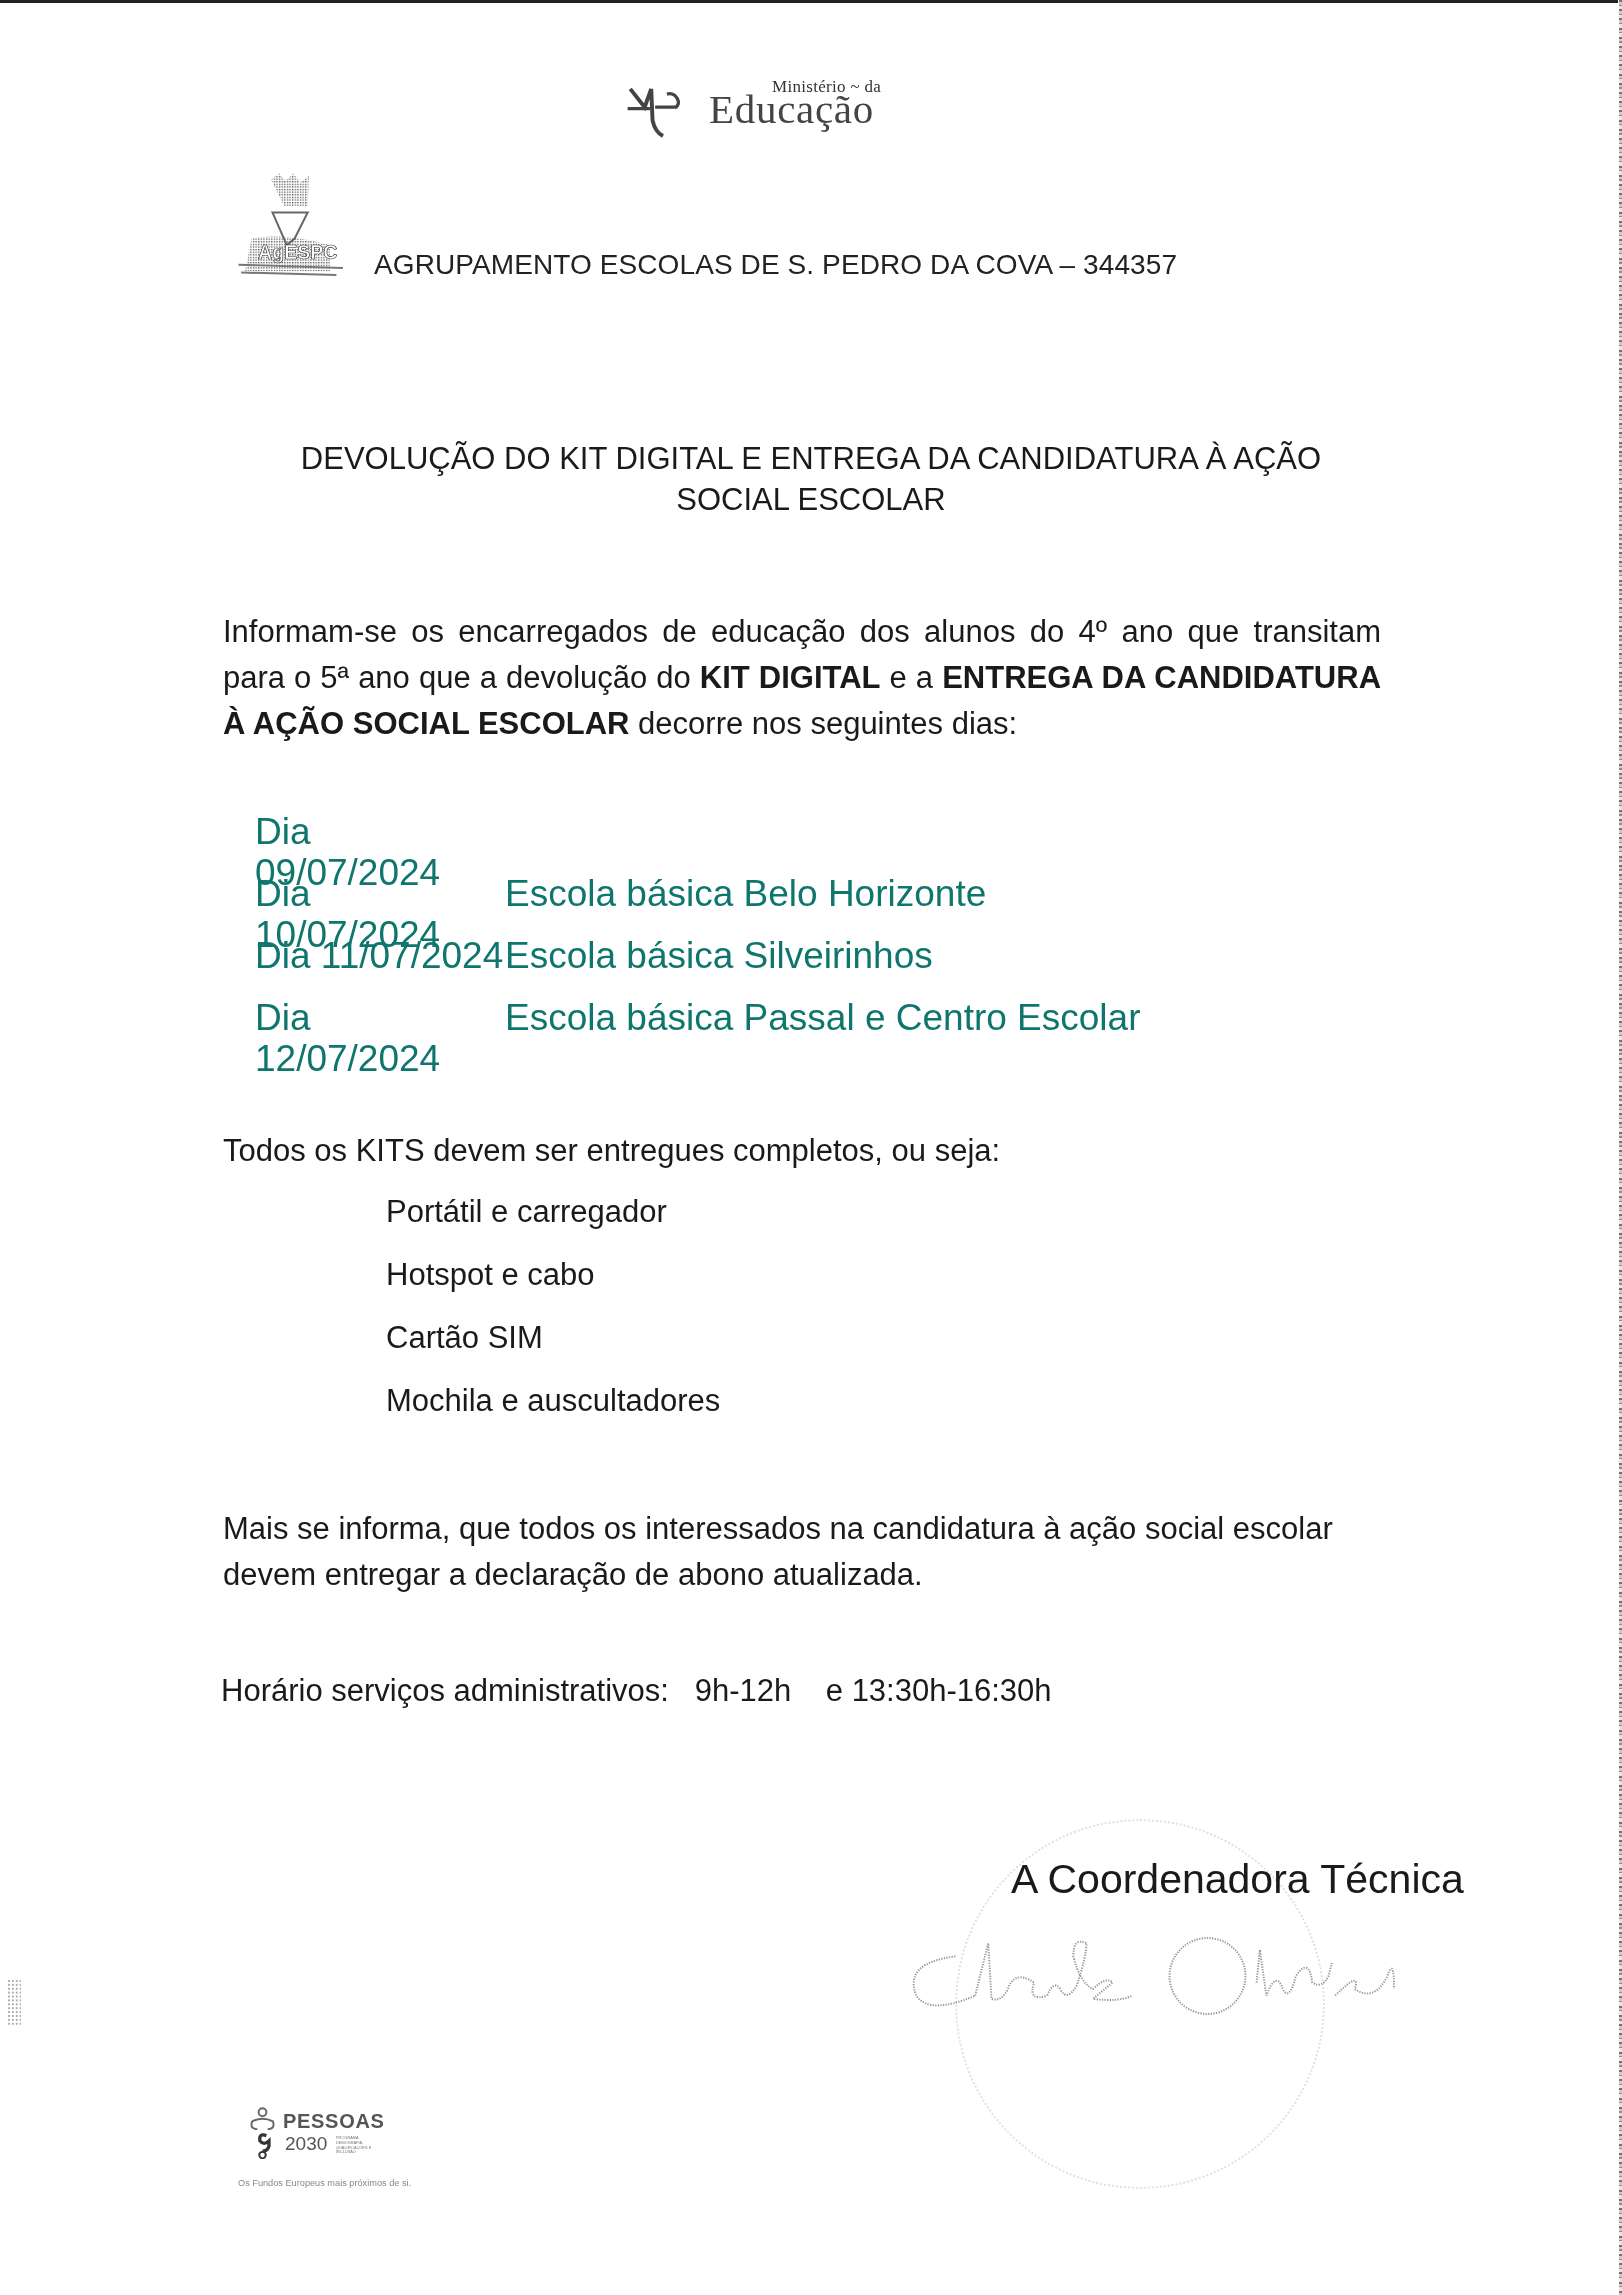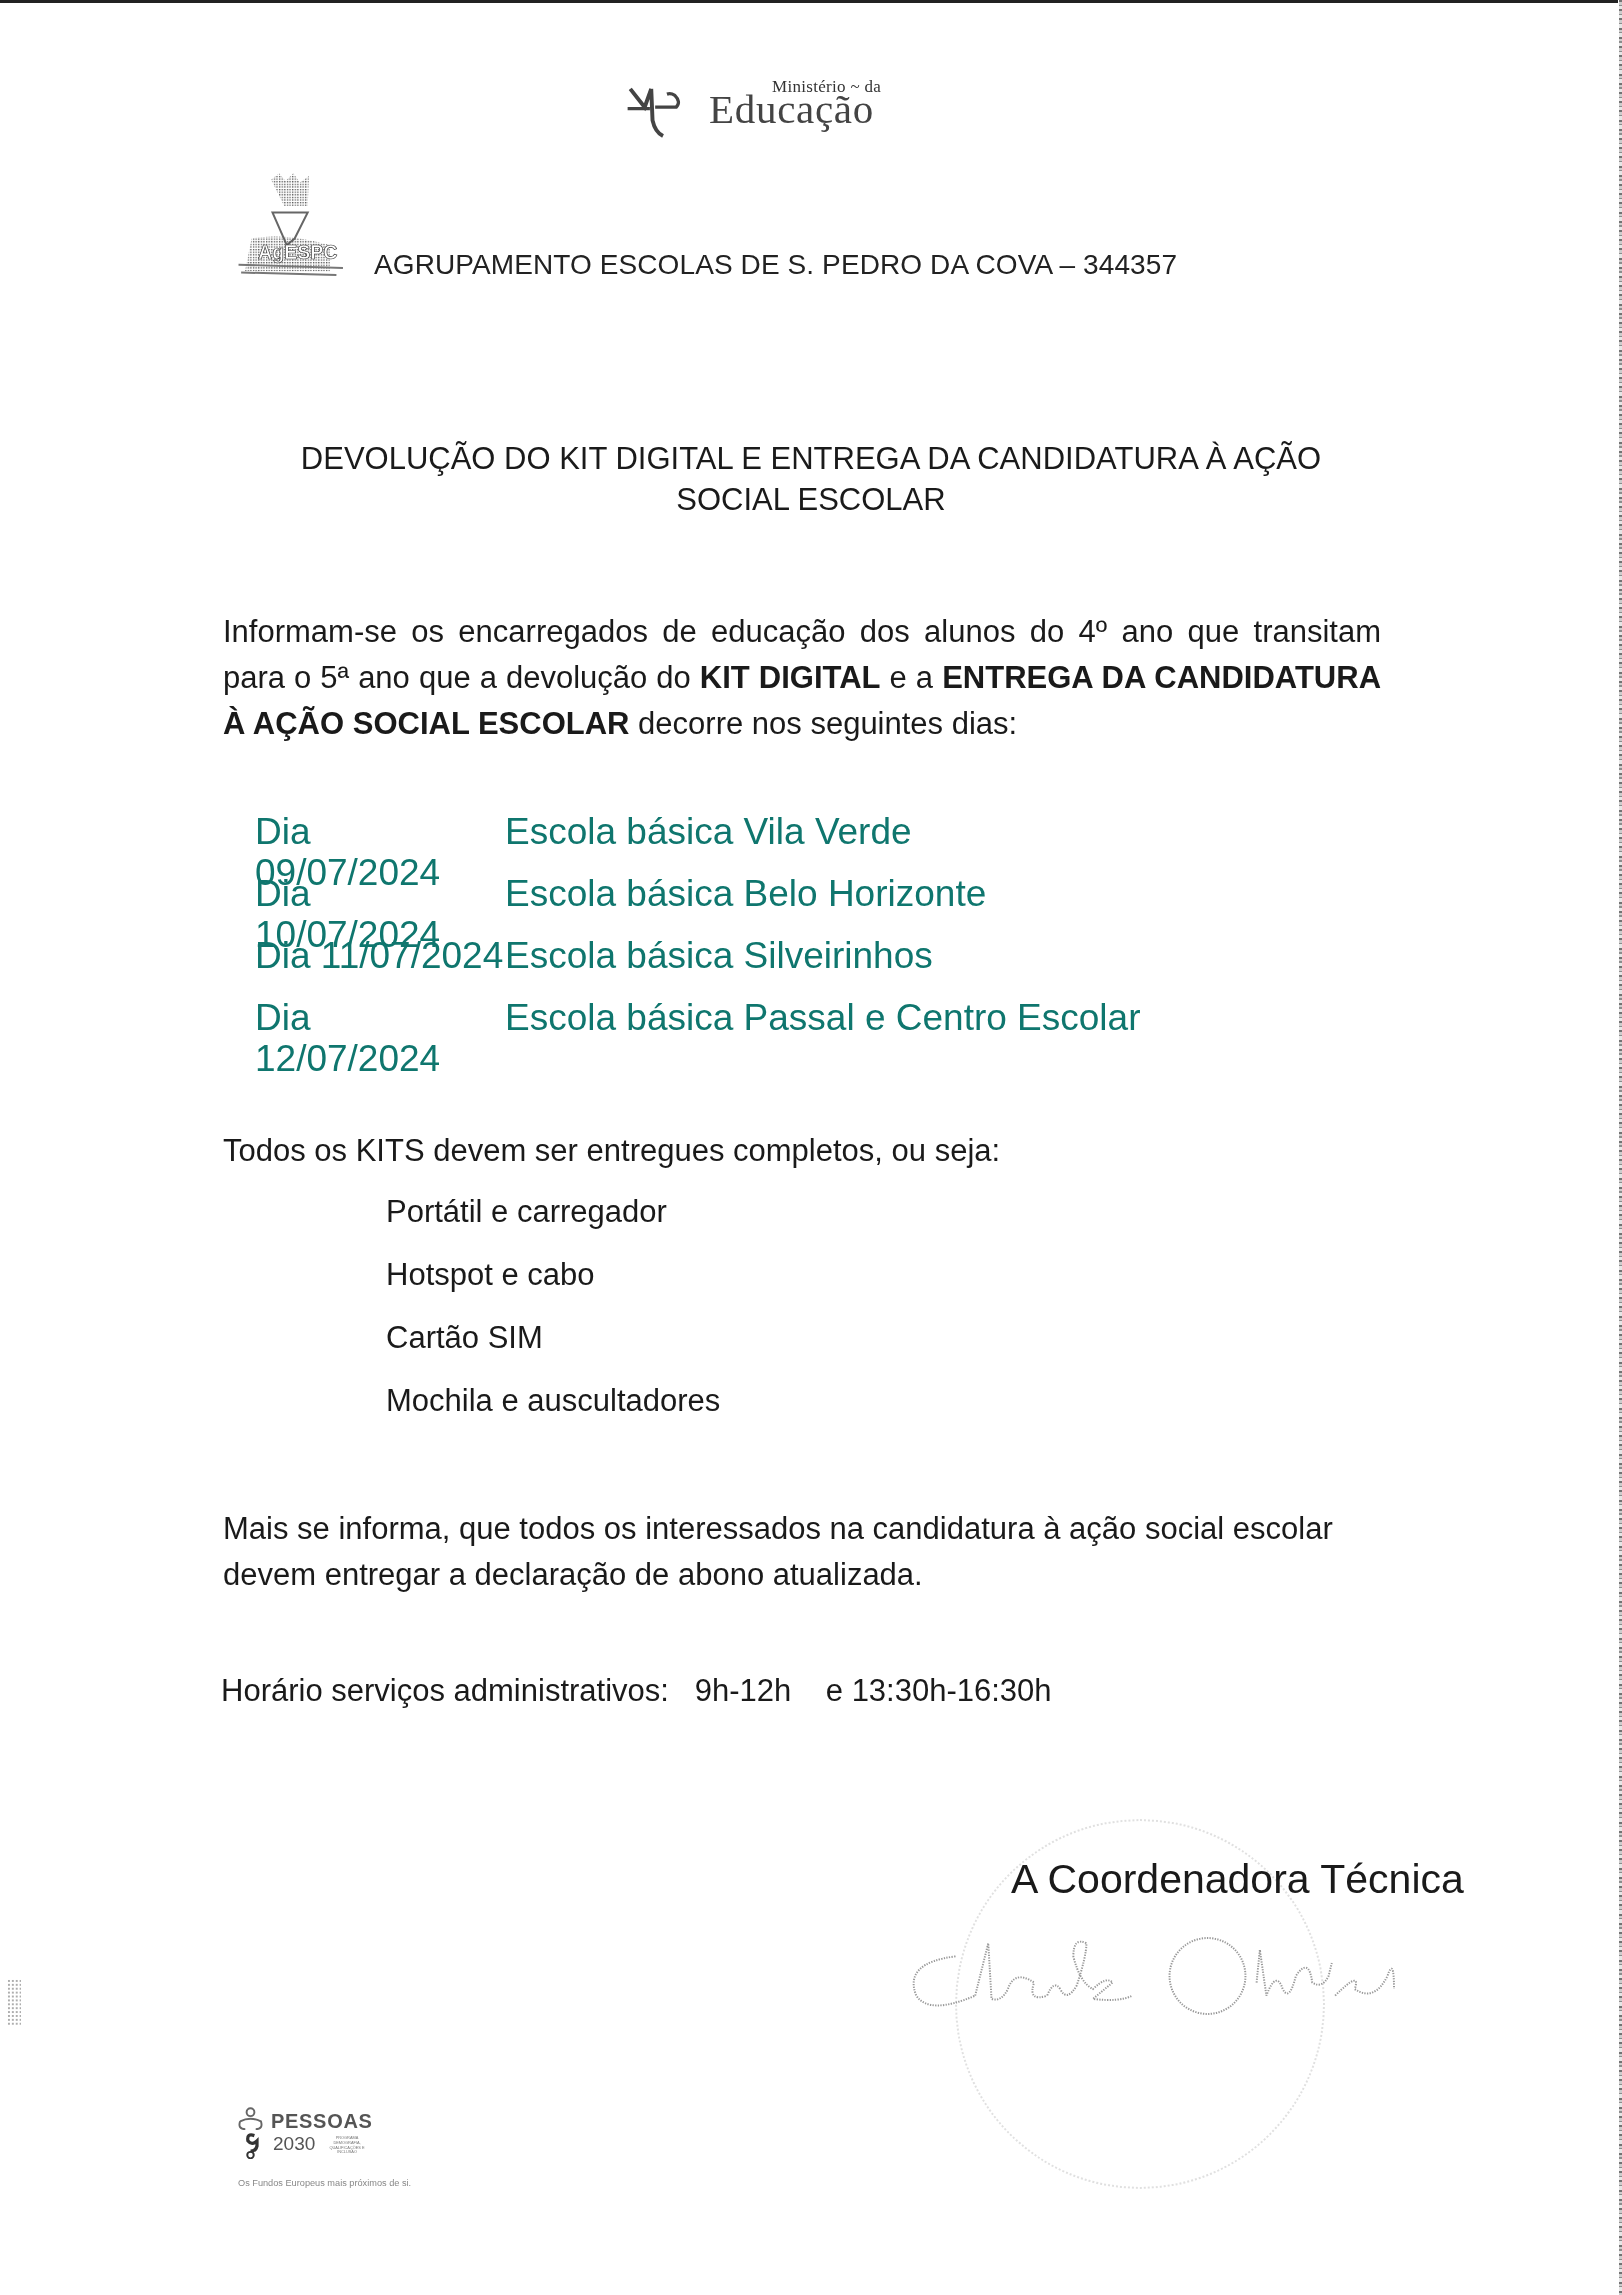--- a/index.html
+++ b/index.html
@@ -40,21 +40,21 @@
 
   .hours { position: absolute; left: 221px; top: 1670px; font-size: 31px; line-height: 41px; color: #1a1a1a; white-space: pre; }
 
   .signer { position: absolute; left: 1011px; top: 1856px; font-size: 41px; color: #1a1a1a; }
   .signature { position: absolute; left: 877px; top: 1917px; width: 589px; height: 118px; }
   .stamp { position: absolute; left: 955px; top: 1819px; width: 366px; height: 366px; border-radius: 50%;
            border: 2px dotted rgba(0,0,0,0.12); }
 
   
   .footer { position: absolute; left: 0; top: 2081px; width: 1623px; height: 131px; }
-  .logo-pessoas { position: absolute; left: 232px; top: 26px; width: 151px; height: 52px; text-align: center; }
+  .logo-pessoas { position: absolute; left: 244px; top: 26px; width: 151px; height: 52px; }
   .logo-pessoas .word { position: absolute; left: 39px; top: 3.3px; font-size: 20px; font-weight: bold; color: #555; letter-spacing: 0.7px; }
   .logo-pessoas .year { position: absolute; left: 41px; top: 26px; font-size: 19px; color: #555; }
   .logo-pessoas .sub { position: absolute; left: 92px; top: 29.4px; width: 46px; font-size: 3.9px; color: #777; line-height: 4.6px; }
   .tagline { position: absolute; left: 238px; top: 97px; font-size: 9.2px; color: #888; }
 
   .logo-pt2030 { position: absolute; left: 334px; top: 26px; width: 209px; height: 59px; }
 </style>
 </head>
 <body>
 
@@ -88,21 +88,20 @@
 <div class="doc-title">
   <div>DEVOLUÇÃO DO KIT DIGITAL E ENTREGA DA CANDIDATURA À AÇÃO</div>
   <div>SOCIAL ESCOLAR</div>
 </div>
 
 <p class="para justify" style="top:609px;margin:0;"><span>Informam-se os encarregados de educação dos alunos do 4º ano que transitam para o 5ª ano que a devolução do </span><b>KIT DIGITAL</b><span> e a </span><b>ENTREGA DA CANDIDATURA À AÇÃO SOCIAL ESCOLAR</b><span> decorre nos seguintes dias:</span></p>
 
 <div class="schedule">
   <div class="schedule-row">
     <span class="date">Dia 09/07/2024</span>
-    <span>Escola básica Vila Verde</span>
   </div>
   <div class="schedule-row">
     <span class="date">Dia 10/07/2024</span>
     <span>Escola básica Belo Horizonte</span>
   </div>
   <div class="schedule-row">
     <span class="date">Dia 11/07/2024</span>
     <span>Escola básica Silveirinhos</span>
   </div>
   <div class="schedule-row">

